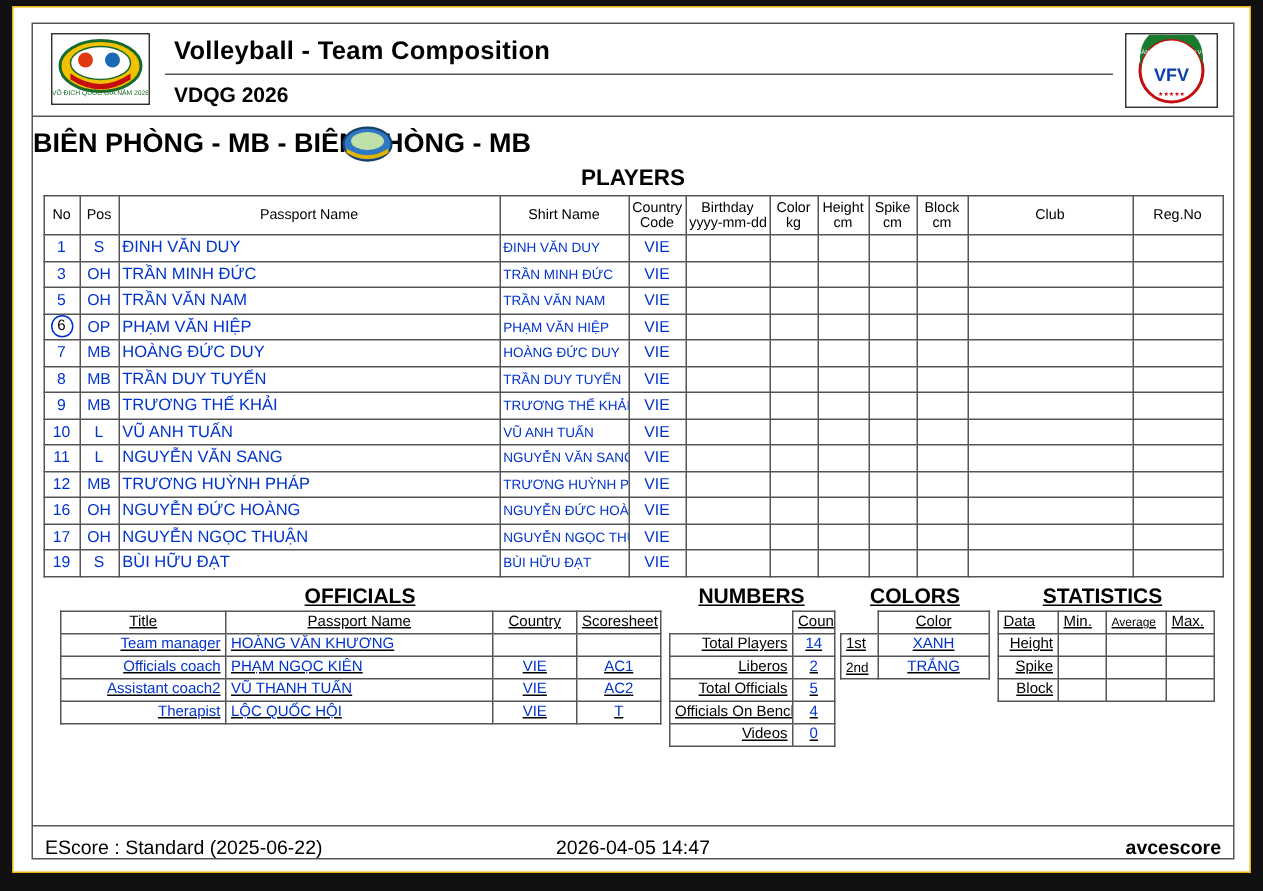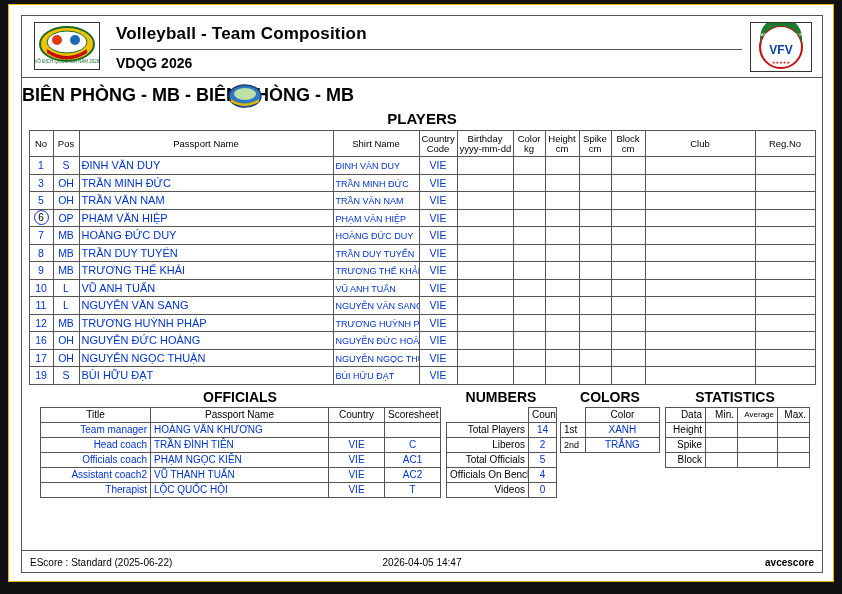--- a/index.html
+++ b/index.html
@@ -121,21 +121,21 @@
     position: relative;
     margin-top: 4px;
     height: 112px;
   }
   .sec-title {
     text-align: center;
     font-size: 14px;
     font-weight: bold;
     margin-bottom: 2px;
   }
-  .blk { position: absolute; top: 0; }
+  .blk { position: absolute; top: 0; text-decoration: underline; }
   .blk.officials { left: 18px;  width: 400px; }
   .blk.numbers   { left: 424px; width: 110px; }
   .blk.colors    { left: 538px; width: 100px; }
   .blk.stats     { left: 643px; width: 140px; }
 
   table.sub {
     border-collapse: collapse;
     width: 100%;
     table-layout: fixed;
   }
@@ -149,30 +149,30 @@
     overflow: hidden;
   }
   table.sub th { text-align: center; font-size: 10px; }
   .lbl-right { text-align: right; color: #0033cc; }
   .val-c { text-align: center; color: #0033cc; }
   .nb-label { text-align: right; font-size: 10px; }
   .nb-val { text-align: center; color: #0033cc; }
 
   table.numbers td { height: 15px; }
   table.colors td { height: 15px; }
-  table.stats th, table.stats td { height: 15px; text-align: right; }
+  table.stats th, table.stats td { height: 15px; text-align: left; }
   table.stats td.rowlabel { text-align: right; }
 
   
   .footer {
     position: absolute;
     left: 0; right: 0; bottom: 0;
     height: 22px;
     border-top: 1px solid #555;
-    font-size: 10px;
+    font-size: 13px;
     color: #000;
   }
   .footer .fl { position: absolute; left: 8px; top: 6px; }
   .footer .fc { position: absolute; left: 0; right: 0; top: 6px; text-align: center; }
   .footer .fr { position: absolute; right: 8px; top: 6px; font-weight: bold; }
 </style>
 </head>
 <body>
 
 <div class="sheet">
@@ -476,26 +476,20 @@
             </tr>
           </thead>
           <tbody id="officials-body">
               <tr>
                 <td class="lbl-right">Team manager</td>
                 <td style="color:#0033cc">HOÀNG VĂN KHƯƠNG</td>
                 <td class="val-c"></td>
                 <td class="val-c"></td>
               </tr>
               <tr>
-                <td class="lbl-right">Head coach</td>
-                <td style="color:#0033cc">TRẦN ĐÌNH TIÊN</td>
-                <td class="val-c">VIE</td>
-                <td class="val-c">C</td>
-              </tr>
-              <tr>
                 <td class="lbl-right">Officials coach</td>
                 <td style="color:#0033cc">PHẠM NGỌC KIÊN</td>
                 <td class="val-c">VIE</td>
                 <td class="val-c">AC1</td>
               </tr>
               <tr>
                 <td class="lbl-right">Assistant coach2</td>
                 <td style="color:#0033cc">VŨ THANH TUẤN</td>
                 <td class="val-c">VIE</td>
                 <td class="val-c">AC2</td>

